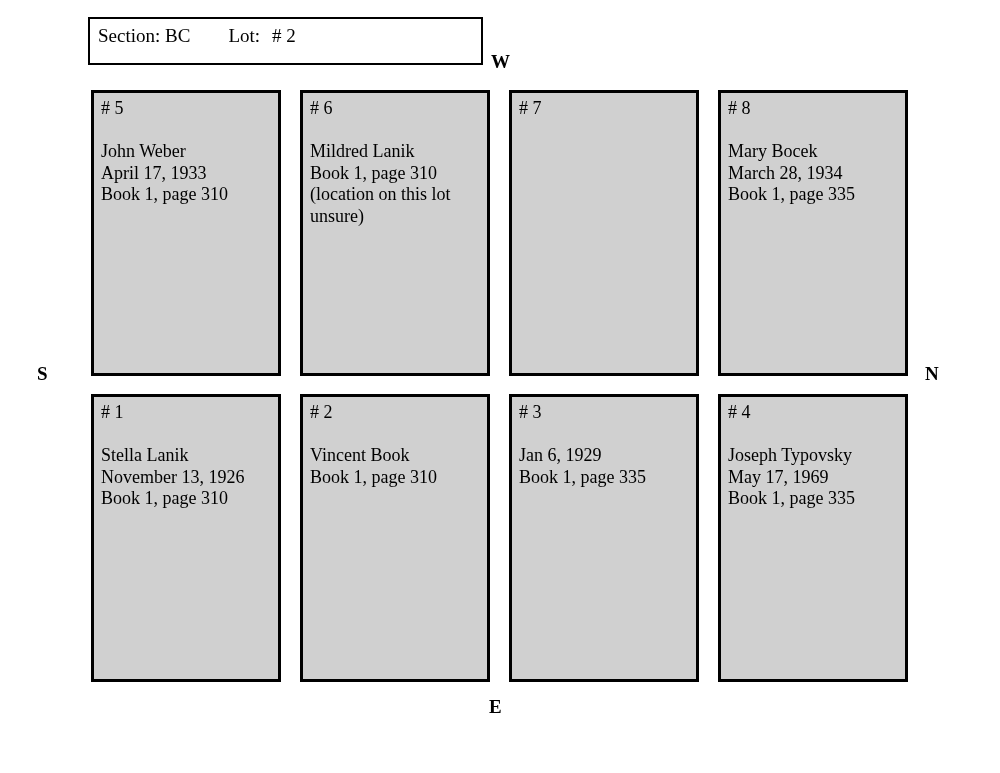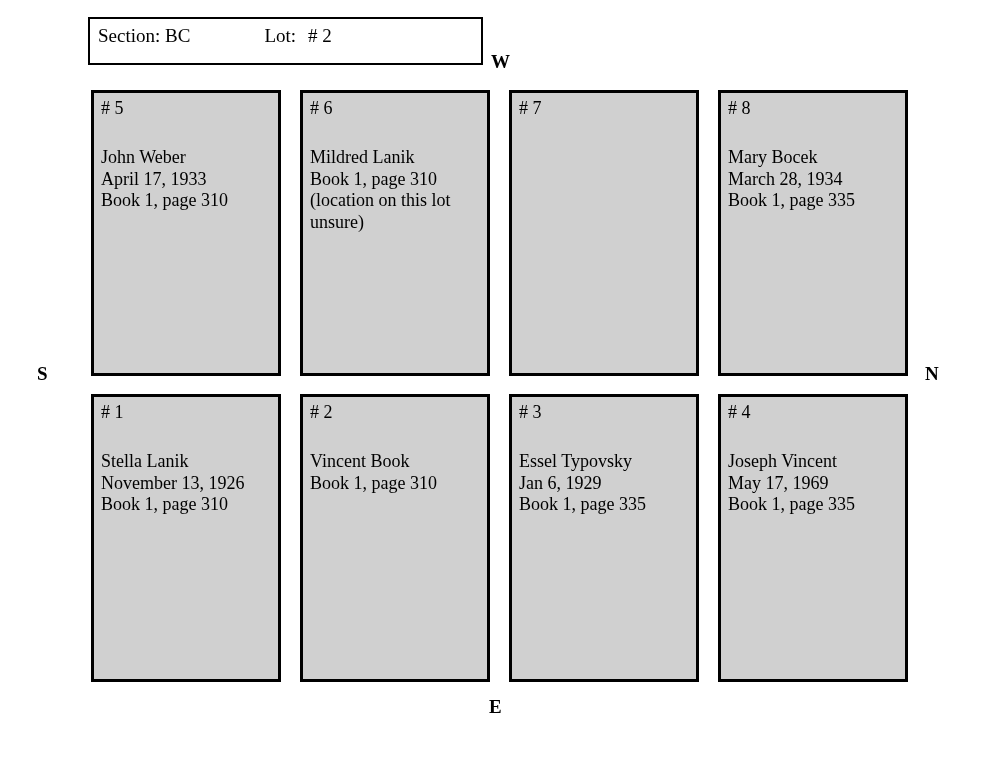--- a/index.html
+++ b/index.html
@@ -29,21 +29,21 @@
   }
   #header-box .hdr-row {
     position: absolute;
     left: 8px;
     top: 6px;
     white-space: nowrap;
     font-size: 19px;
     line-height: 22px;
   }
   .hdr-section-label { letter-spacing: 0px; }
-  .hdr-lot-label { display: inline-block; margin-left: 74px; }
+  .hdr-lot-label { display: inline-block; margin-left: 38px; }
   .hdr-lot-value { display: inline-block; margin-left: 12px; }
 
   
   .compass {
     position: absolute;
     font-family: "Liberation Serif", "DejaVu Serif", serif;
     font-weight: bold;
     font-size: 19px;
     line-height: 19px;
     color: #000000;
@@ -83,21 +83,20 @@
     line-height: 21px;
     white-space: nowrap;
   }
   .plot-lines {
     position: absolute;
     left: 7px;
     top: 48px;
     right: 4px;
     font-size: 18px;
     line-height: 21.5px;
-    margin-top: 6px;
   }
   .plot-lines .pline { white-space: nowrap; }
   .plot-lines .pline.wrap { white-space: normal; }
 </style>
 </head>
 <body>
 
 <div id="header-box">
   <div class="hdr-row">
     <span class="hdr-section-label">Section: BC</span><span class="hdr-lot-label">Lot:</span><span class="hdr-lot-value"># 2</span>
@@ -160,28 +159,27 @@
     <div class="plot-number"># 2</div>
     <div class="plot-lines">
         <div class="pline">Vincent Book</div>
         <div class="pline">Book 1, page 310</div>
       </div>
   </div>
 
   <div class="plot col2">
     <div class="plot-number"># 3</div>
     <div class="plot-lines">
-        <div class="pline">Essel Typovsky</div>
         <div class="pline">Jan 6, 1929</div>
         <div class="pline">Book 1, page 335</div>
       </div>
   </div>
 
   <div class="plot col3">
     <div class="plot-number"># 4</div>
     <div class="plot-lines">
-        <div class="pline">Joseph Vincent</div>
+        <div class="pline">Joseph Typovsky</div>
         <div class="pline">May 17, 1969</div>
         <div class="pline">Book 1, page 335</div>
       </div>
   </div>
 
 </div>
 
 </body></html>

